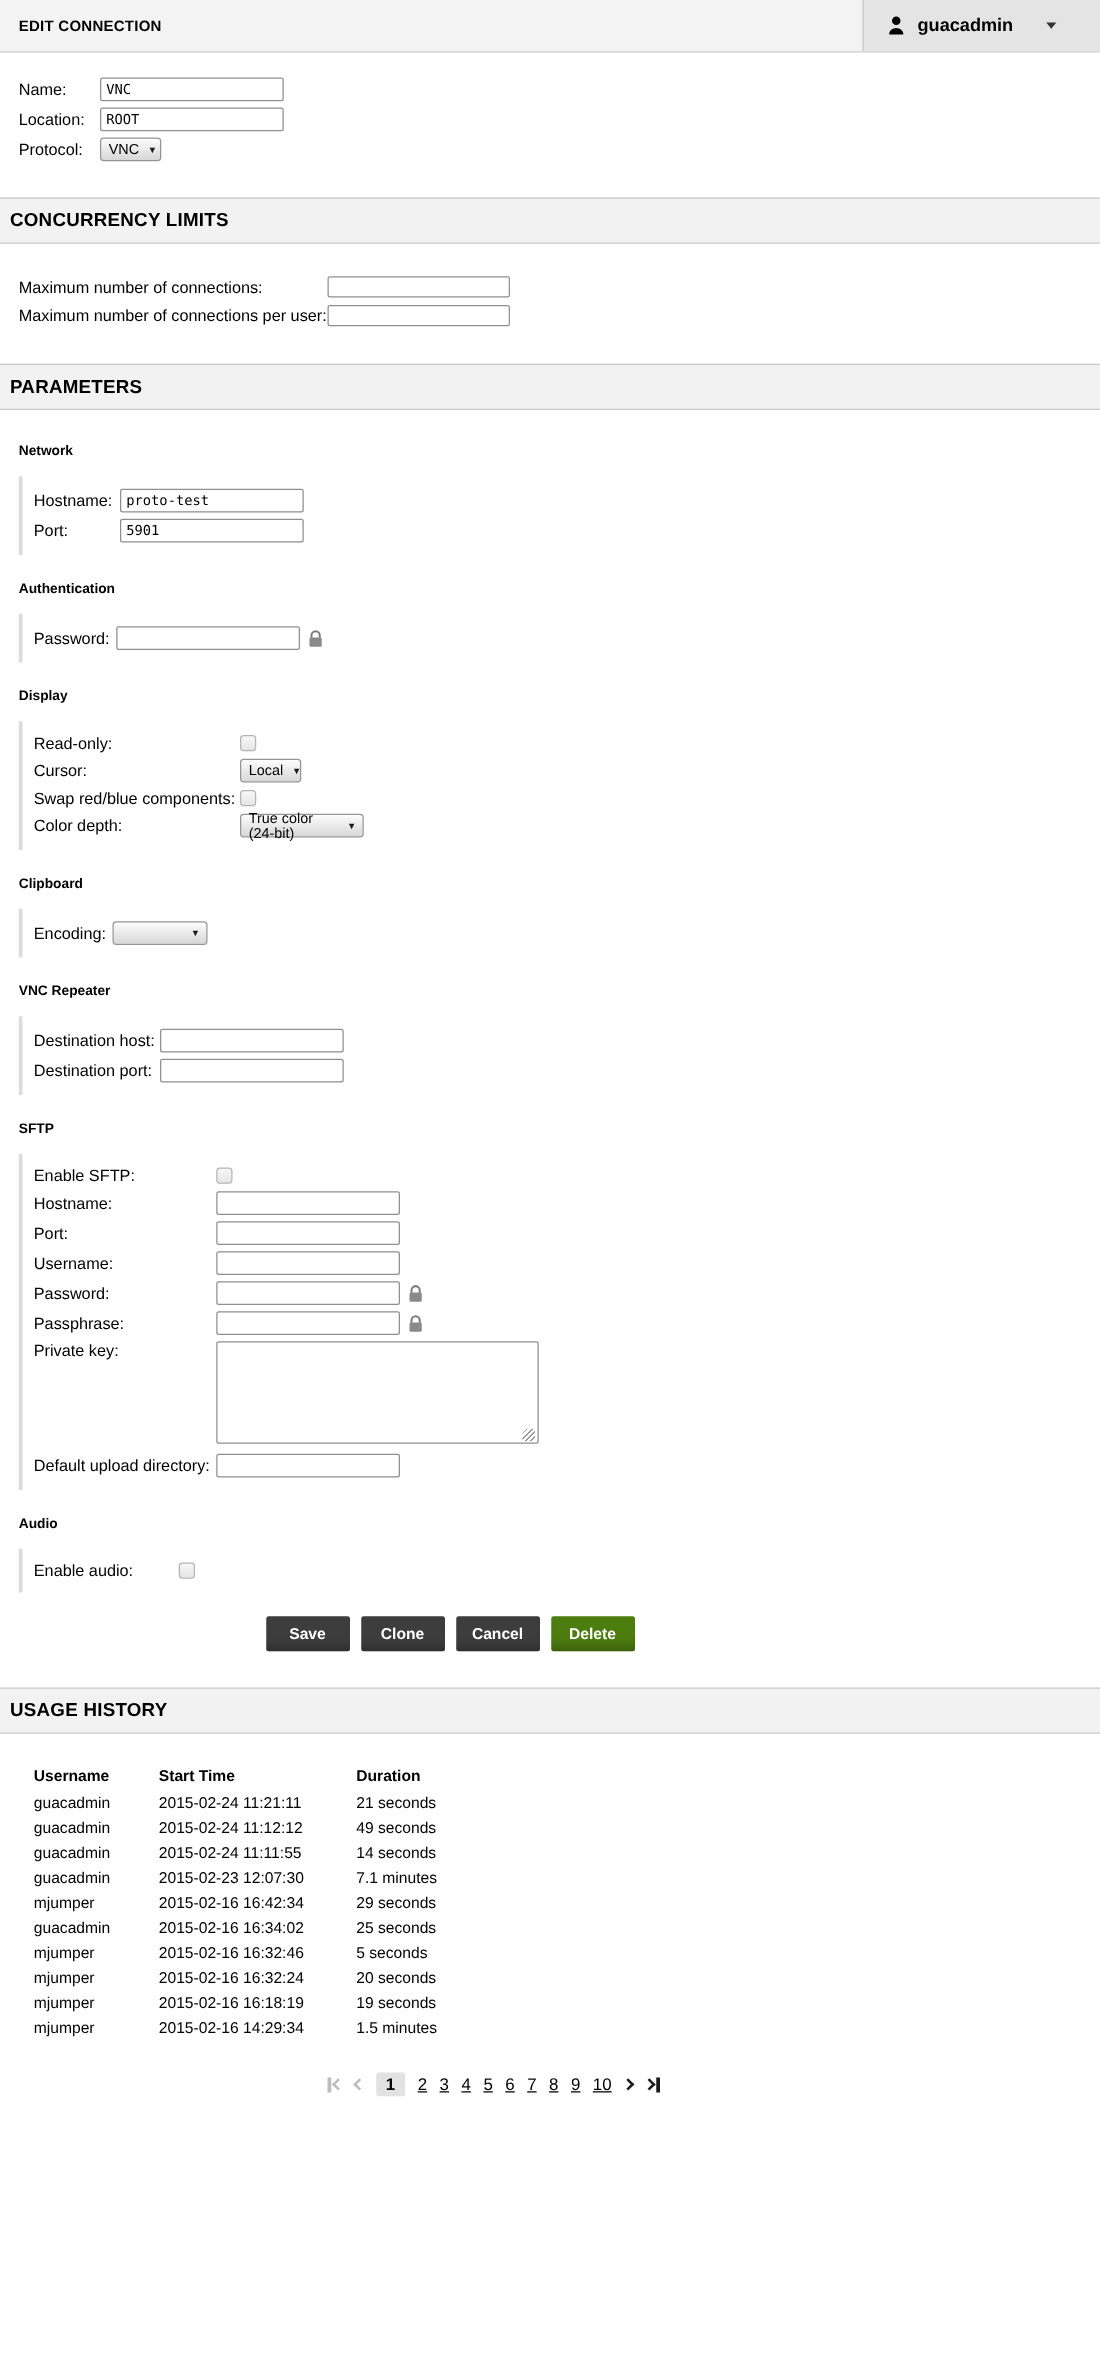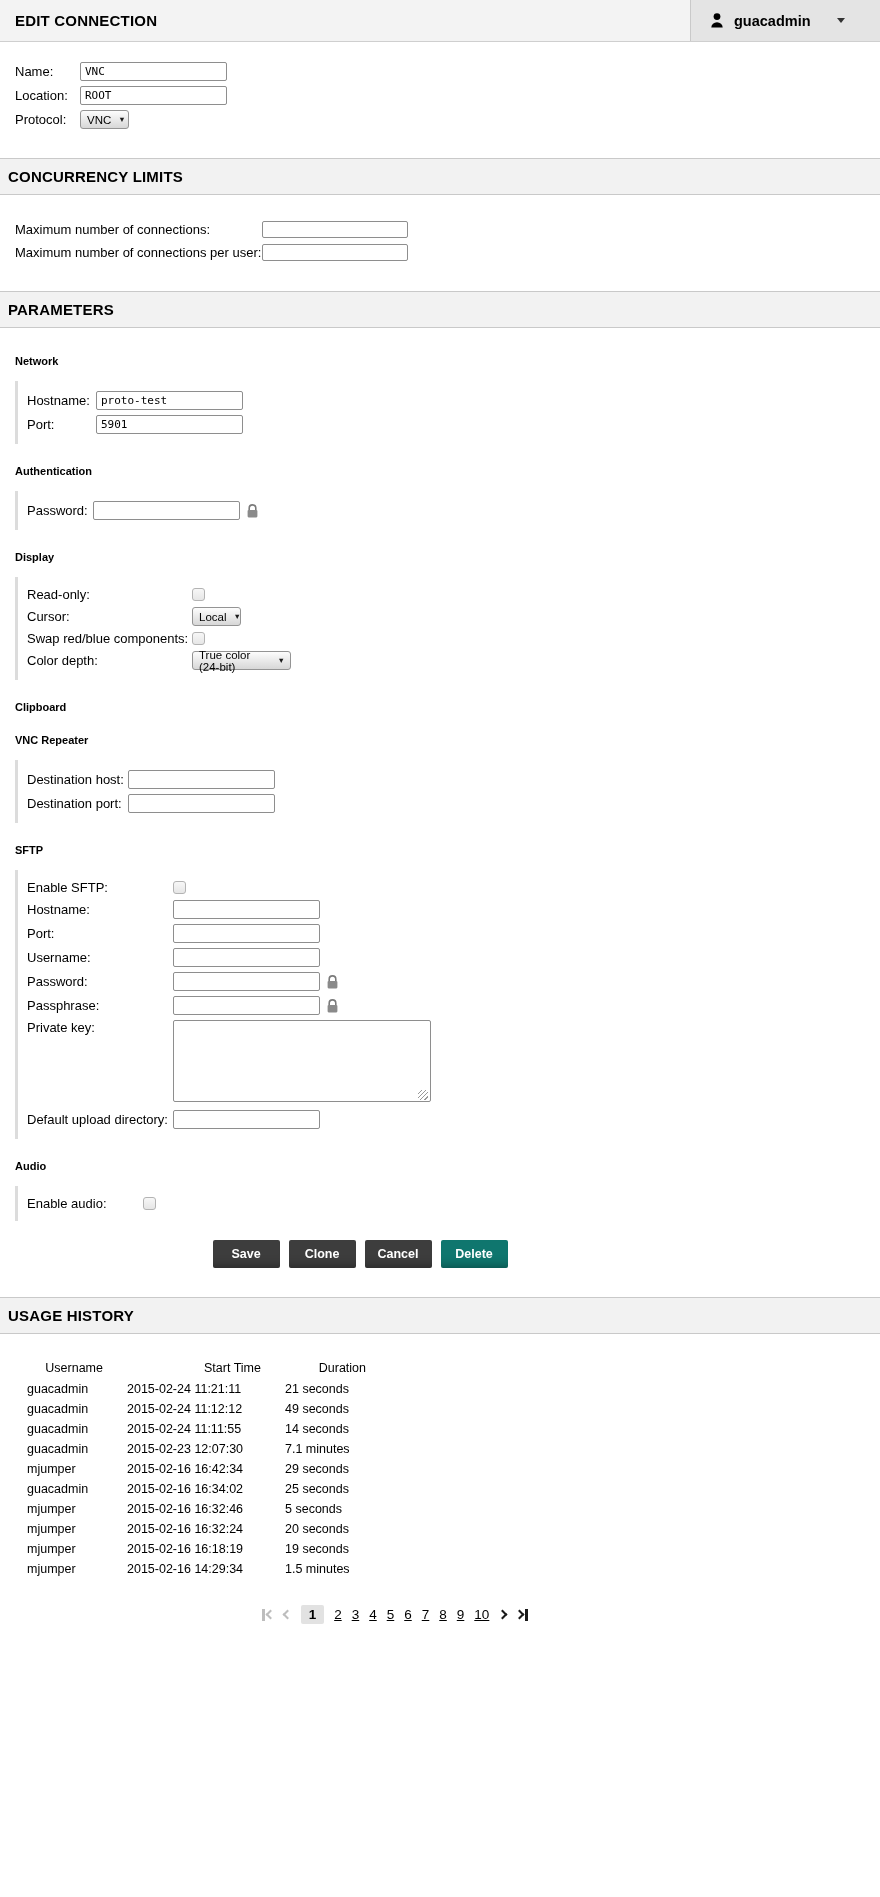--- a/index.html
+++ b/index.html
@@ -5,21 +5,21 @@
   * { box-sizing: border-box; }
   html,body { margin:0; padding:0; }
   body {
     width:880px; min-height:1897px; background:#fff; color:#000;
     font-family:"Liberation Sans", sans-serif; font-size:13px;
   }
 
   
   .topbar { display:flex; justify-content:space-between; align-items:stretch;
             height:42px; background:#f3f3f3; border-bottom:1px solid #cfcfcf; }
-  .topbar-title { align-self:center; padding-left:15px; font-weight:bold; font-size:15px; letter-spacing:.2px; }
+  .topbar-title { align-self:center; padding-left:15px; font-weight:bold; font-size:12px; letter-spacing:.2px; }
   .user-menu { display:flex; align-items:center; background:#e4e4e4; border-left:1px solid #c9c9c9;
                padding:0 18px; min-width:190px; cursor:pointer; }
   .user-icon { display:inline-flex; margin-right:9px; }
   .user-name { font-weight:bold; font-size:14.5px; }
   .caret { width:0; height:0; border-left:4.5px solid transparent; border-right:4.5px solid transparent;
            border-top:5px solid #333; margin-left:26px; }
 
   
   input.txt {
     font-family:"DejaVu Sans Mono", monospace; font-size:11px; height:19px; width:147px;
@@ -68,26 +68,26 @@
   textarea.key { width:258px; height:82px; border:1px solid #8e8e8e; border-radius:2px;
                  resize:none; font-family:"DejaVu Sans Mono",monospace; font-size:11px; padding:2px 4px; }
   .grip { position:absolute; right:3px; bottom:5px; width:10px; height:10px; pointer-events:none;
           background:repeating-linear-gradient(-45deg, transparent 0 2px, #999 2px 3px); }
 
   
   .actions { width:720px; display:flex; justify-content:center; gap:9px; margin:19px 0 27px; }
   .btn { background:#3d3d3d; color:#fff; font-weight:bold; font-size:12.5px; border:none;
          border-radius:2px; padding:7px 0; width:67px; font-family:inherit; cursor:pointer;
          box-shadow:inset 0 -12px 12px -12px rgba(0,0,0,.45); }
-  .btn.danger { background:#0f766e; }
+  .btn.danger { background:#4d7c0f; }
 
   
   .usage-content { padding:24px 0 0 15px; }
   table.history { border-collapse:collapse; font-size:12.5px; }
-  .history th { font-weight:normal; text-align:right; padding:3px 12px 4px; }
+  .history th { font-weight:bold; text-align:left; padding:3px 12px 4px; }
   .history td { padding:3px 12px; text-align:left; }
   .history .c-user  { min-width:100px; }
   .history .c-start { min-width:158px; }
   .history .c-dur   { min-width:105px; }
 
   
   .pager { width:760px; display:flex; align-items:center; justify-content:center; gap:10px;
            margin:26px 0 40px; font-size:13.5px; }
   .picon { display:inline-flex; align-items:center; gap:2px; cursor:pointer; }
   .chev { width:7px; height:7px; border-left:2.2px solid; border-bottom:2.2px solid; display:inline-block; }
@@ -192,20 +192,28 @@
     </div>
     <div class="frow">
       <span class="flabel">Color depth:</span>
       <span class="sel sel-l">
           <span>True color (24-bit)</span>
         </span>
     </div>
   </div>
 
   <h3 class="sub">Clipboard</h3>
+  <div class="fgroup g-clip">
+    <div class="frow">
+      <span class="flabel">Encoding:</span>
+      <span class="sel sel-enc">
+          <span></span>
+        </span>
+    </div>
+  </div>
 
   <h3 class="sub">VNC Repeater</h3>
   <div class="fgroup g-repeater">
     <div class="frow">
       <span class="flabel">Destination host:</span>
       <input class="txt" type="text" value="" style="">
     </div>
     <div class="frow">
       <span class="flabel">Destination port:</span>
       <input class="txt" type="text" value="" style="">

